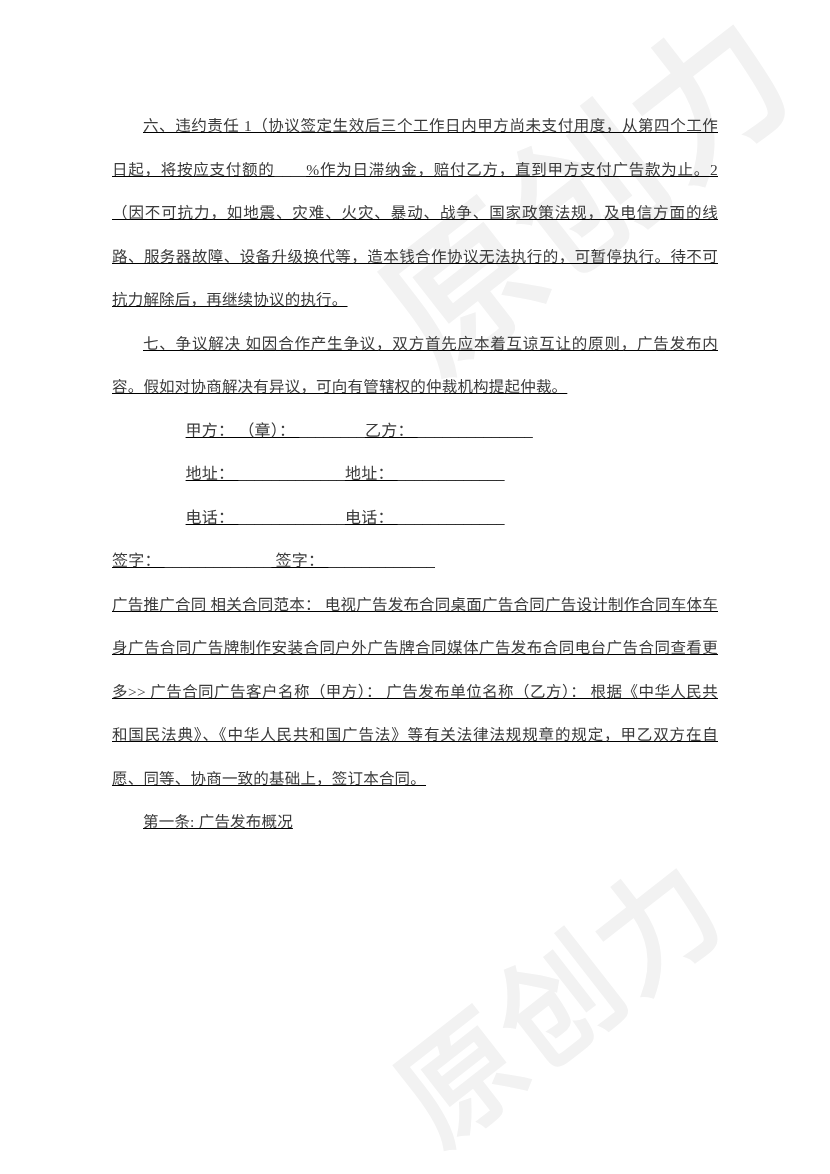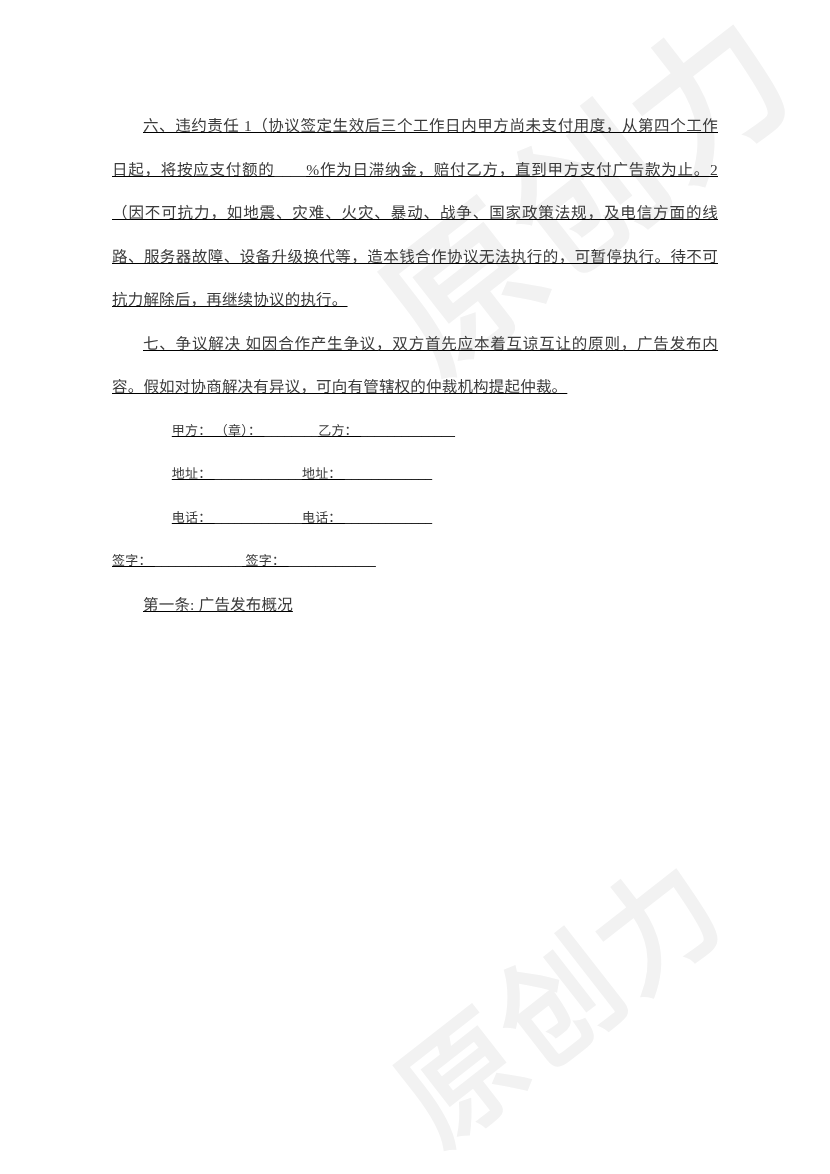--- a/index.html
+++ b/index.html
@@ -77,21 +77,21 @@
     font-family: "Liberation Serif", "DejaVu Serif", serif;
   }
   p.indent {
     text-indent: 2em;
   }
 
   
   .sig-line {
     margin: 0;
     color: #3b3b3b;
-    font-size: 13px;
+    font-size: 16px;
     line-height: 43.5px;
     white-space: pre;
     letter-spacing: 0.2px;
     font-family: "Liberation Serif", "DejaVu Serif", serif;
   }
   .sig-line.indent {
     padding-left: 2.6em;
   }
 </style>
 </head>
@@ -111,18 +111,19 @@
     <p class="para indent">七、争议解决 如因合作产生争议，双方首先应本着互谅互让的原则，广告发布内容。假如对协商解决有异议，可向有管辖权的仲裁机构提起仲裁。</p>
 
 
     <div>
       <p class="sig-line indent">甲方： （章）： ________乙方： ______________</p>
       <p class="sig-line indent">地址： _____________地址： _____________</p>
       <p class="sig-line indent">电话： _____________电话： _____________</p>
       <p class="sig-line">签字： _____________ 签字： _____________</p>
     </div>
 
+    <p class="para">广告推广合同 相关合同范本： 电视广告发布合同桌面广告合同广告设计制作合同车体车身广告合同广告牌制作安装合同户外广告牌合同媒体广告发布合同电台广告合同查看更多&gt;&gt; 广告合同广告客户名称（甲方）： 广告发布单位名称（乙方）： 根据《中华人民共和国民法典》、《中华人民共和国广告法》等有关法律法规规章的规定，甲乙双方在自愿、同等、协商一致的基础上，签订本合同。</p>
 
     <p class="para indent">第一条: 广告发布概况</p>
 
 
   </div>
 </div>
 
 </body></html>

